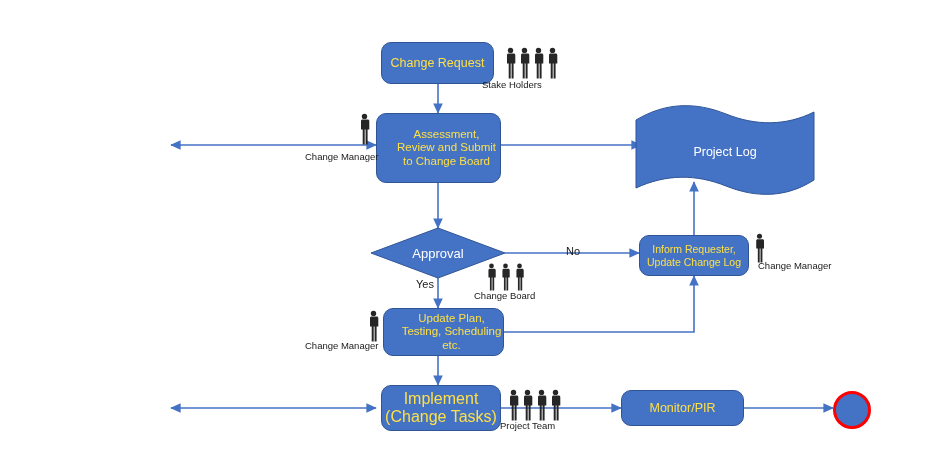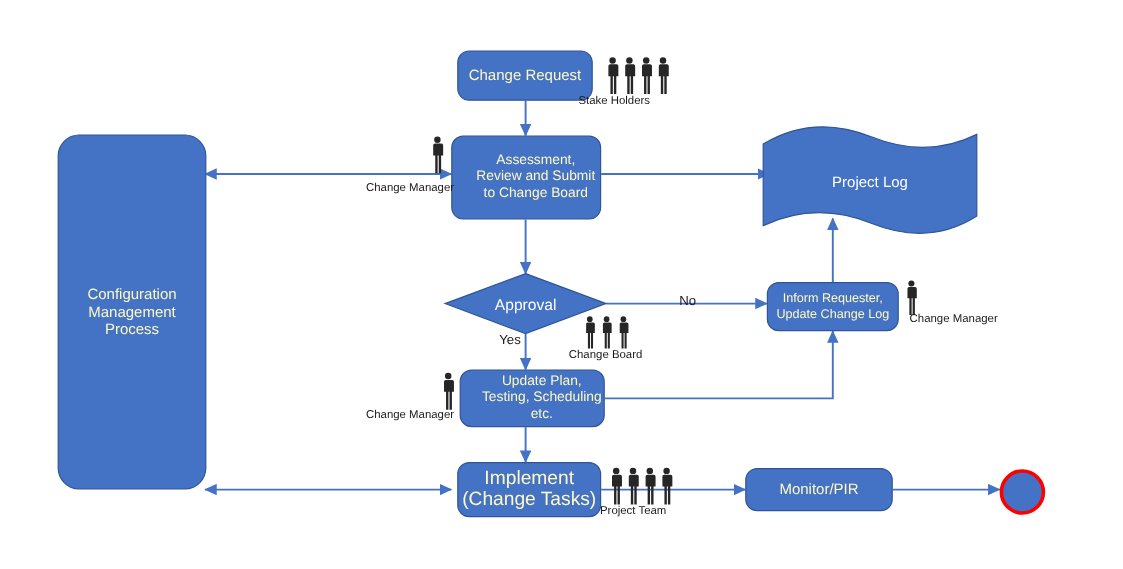--- a/index.html
+++ b/index.html
@@ -23,21 +23,21 @@
     top: 0;
     width: 936px;
     height: 474px;
     pointer-events: none;
   }
   .node {
     position: absolute;
     box-sizing: border-box;
     background: #4472C4;
     border: 1px solid #2F5597;
-    color: #fef9c3;
+    color: #fde047;
     display: flex;
     align-items: center;
     justify-content: center;
     text-align: center;
     line-height: 1.15;
     white-space: pre-line;
   }
   .rounded {
     border-radius: 10px;
   }
@@ -162,23 +162,20 @@
     <g transform="translate(636,106)">
       <path d="M0,14 C30,-4 60,-4 90,8 C120,20 150,20 178,6
                L178,74 C150,92 120,92 90,80 C60,68 30,68 0,82 Z" fill="#4472C4" stroke="#2F5597" stroke-width="1"></path>
     </g>
 
     <g>
       <polygon points="438,228 505,253 438,278 371,253" fill="#4472C4" stroke="#2F5597" stroke-width="1"></polygon>
     </g>
   </svg>
 
-  <div class="node rounded" style="left:48px; top:112px; width:124px; height:296px; border-radius:18px; font-size:12.5px;">Configuration
-Management
-Process</div>
 
   <div class="node rounded" style="left:381px; top:42px; width:113px; height:42px; font-size:12.5px;">Change Request</div>
 
   <div class="node rounded" style="left:376px; top:113px; width:125px; height:70px; font-size:11.5px;padding-left:16px;">Assessment,
 Review and Submit
 to Change Board</div>
 
   <div class="wavy-wrap" style="left:636px; top:106px; width:178px; height:92px;">
     <div class="wavy-text">Project Log</div>
   </div>

